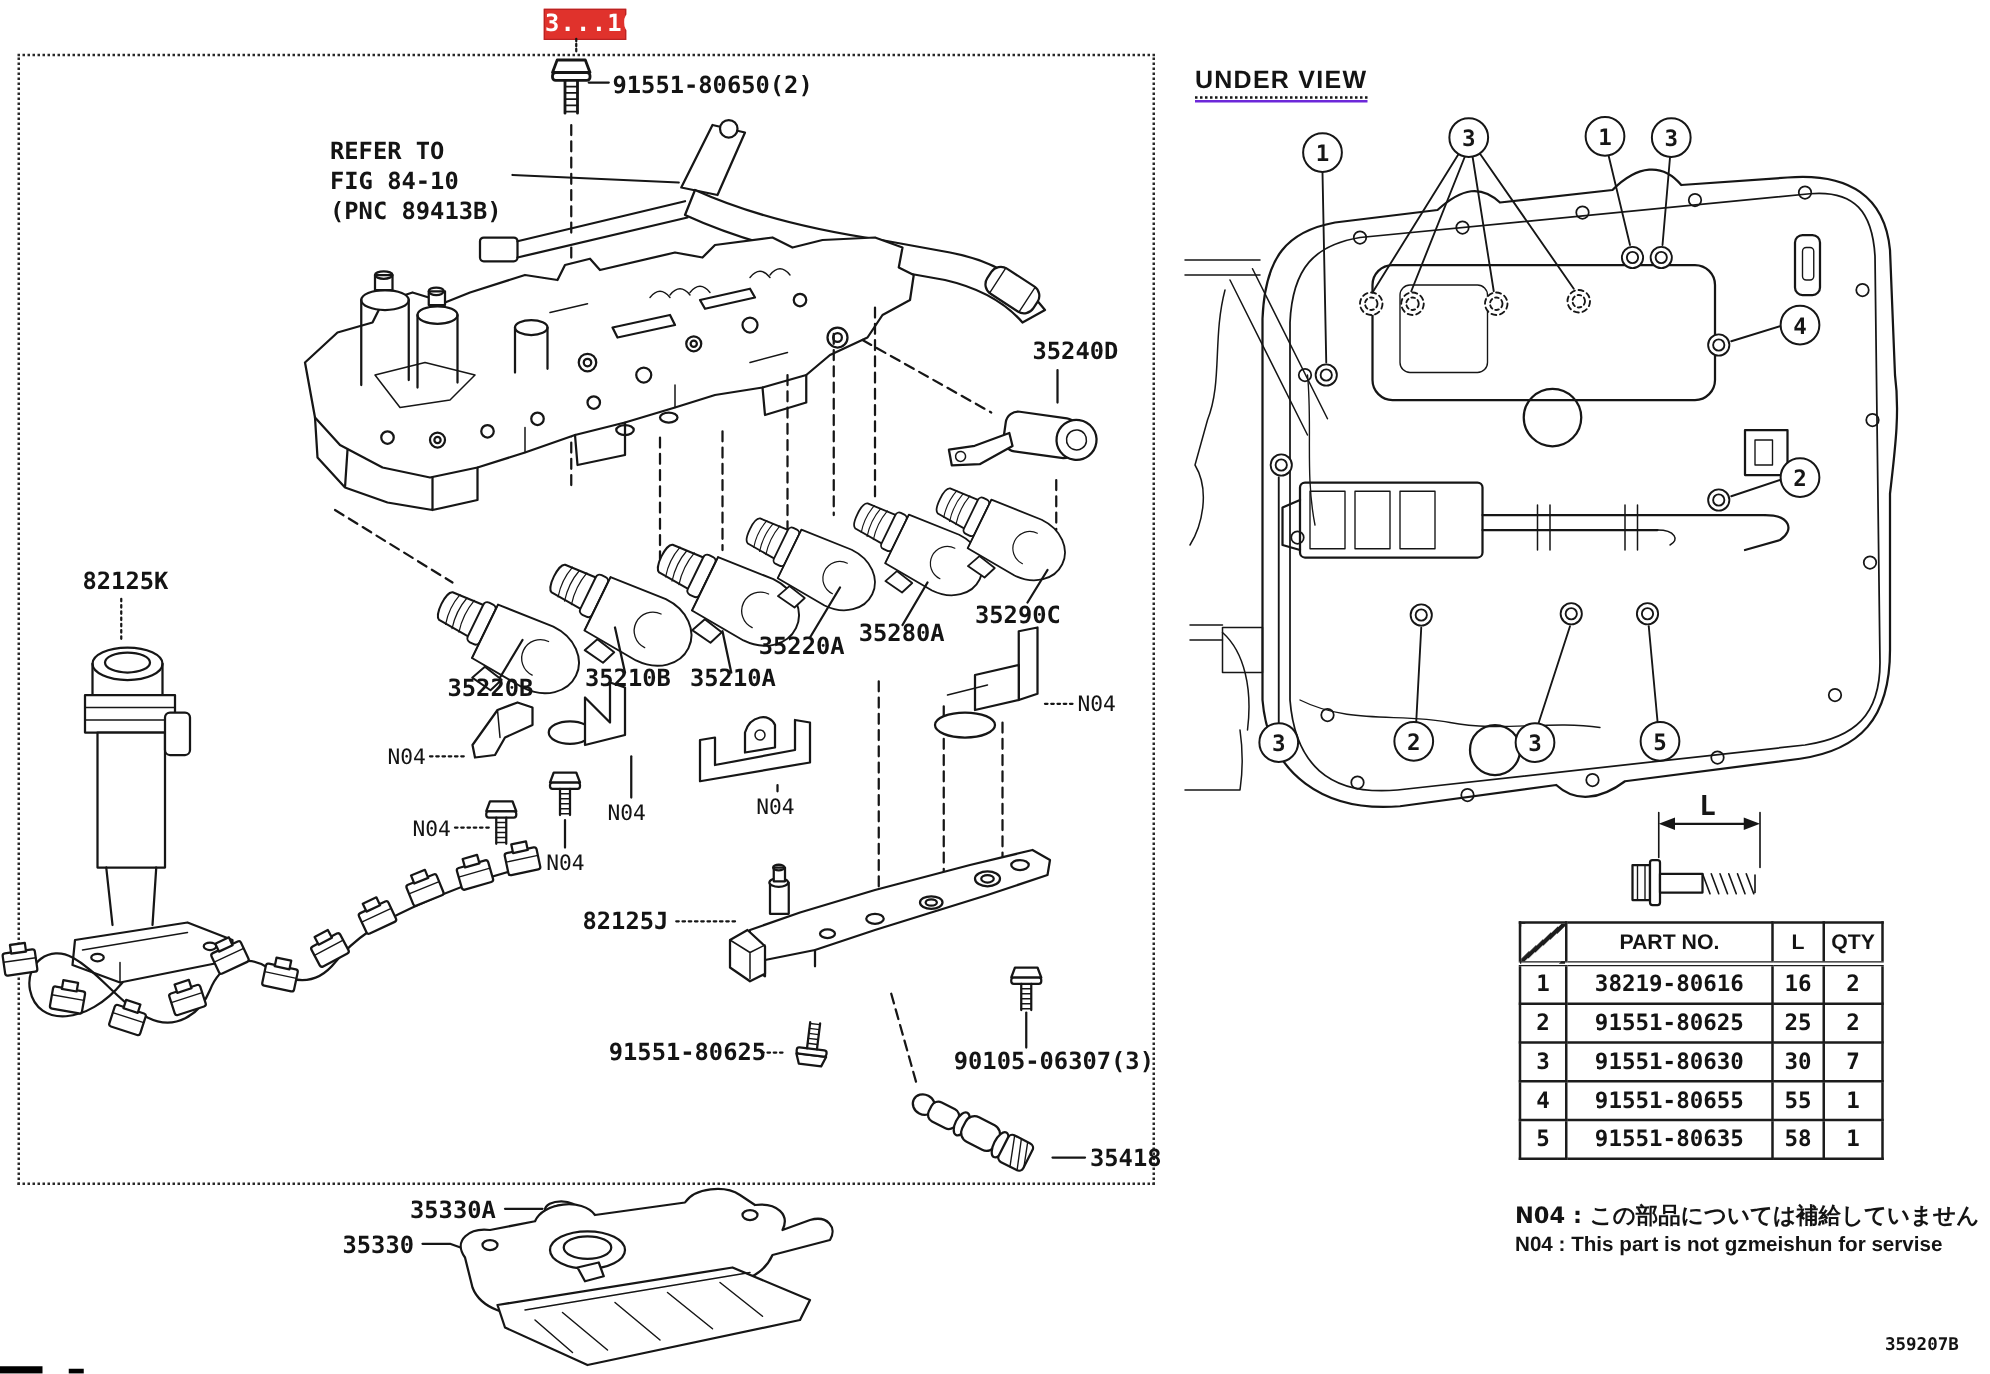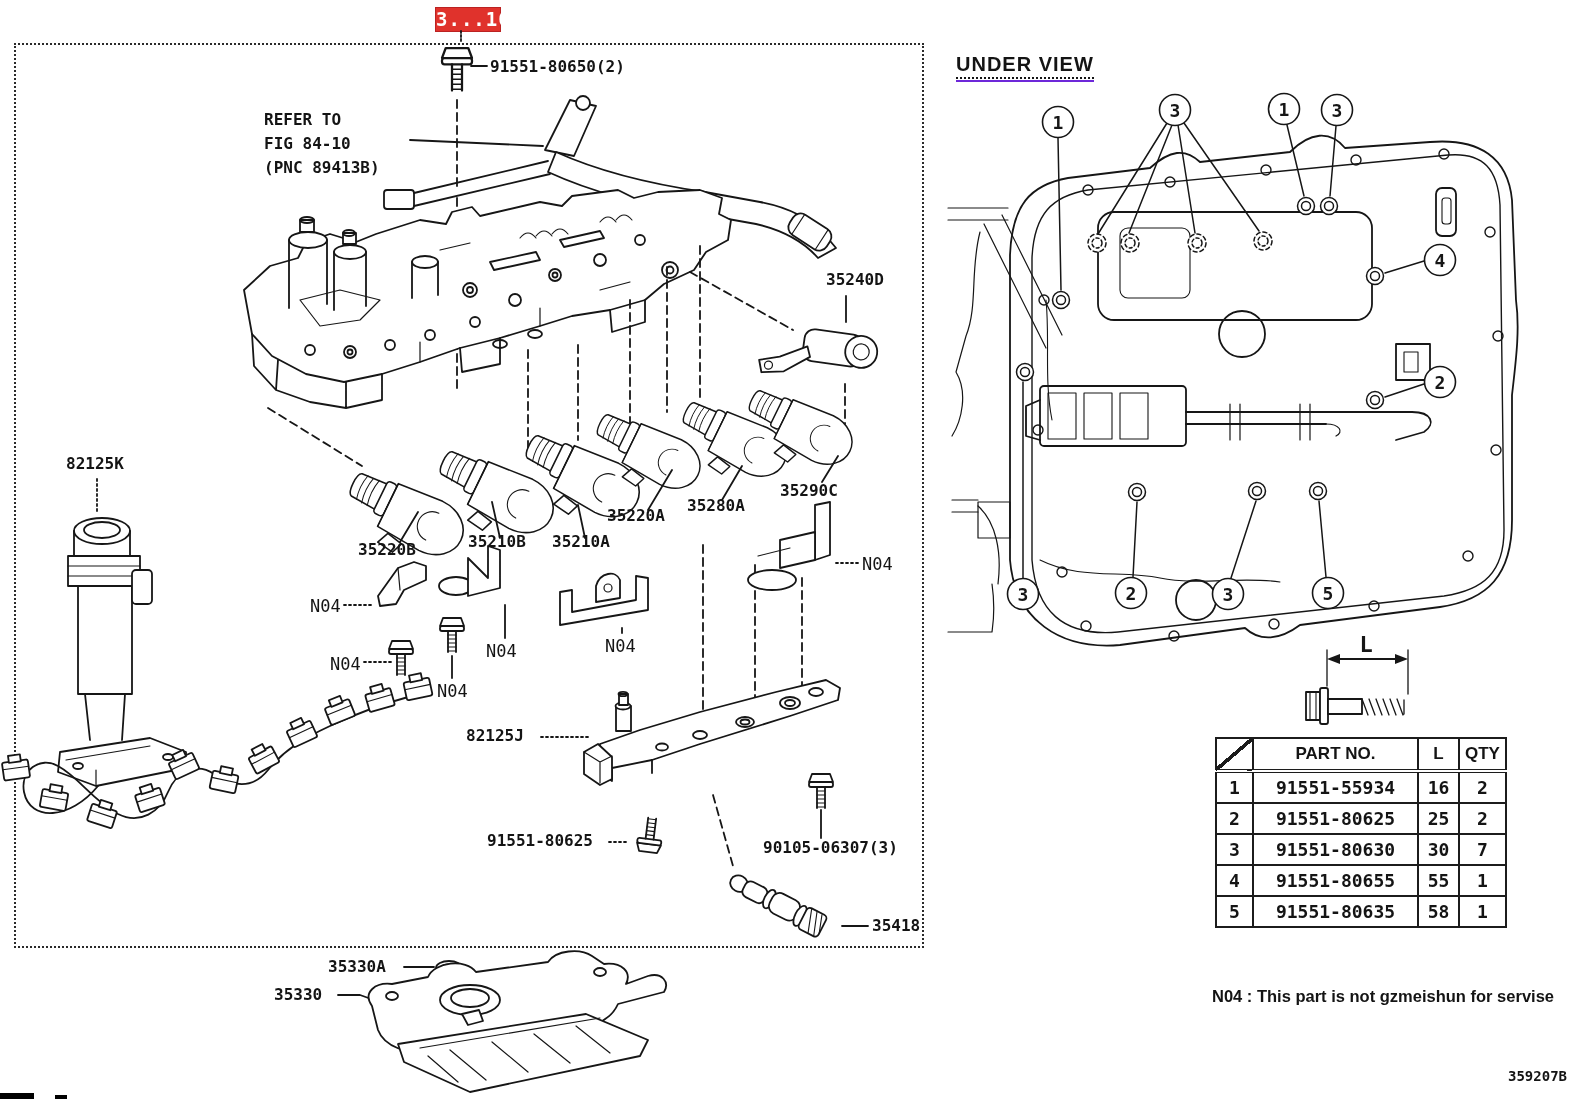--- a/index.html
+++ b/index.html
@@ -3,21 +3,21 @@
 <meta charset="utf-8">
 <style>
   html,body{margin:0;padding:0;background:#fff;}
   .canvas{position:relative;width:1592px;height:1099px;background:#ffffff;overflow:hidden;
           font-family:"DejaVu Sans Mono",monospace;color:#141414;}
   .panel-box{position:absolute;left:14px;top:43px;width:906px;height:901px;
              border:2px dotted #2a2a2a;}
   .redtag{position:absolute;left:435px;top:7px;width:64px;height:23px;background:#e0322c;
           border:1px solid #b22;color:#fff;font-weight:bold;font-size:19px;line-height:23px;
           text-align:center;letter-spacing:1px;}
-  .lbl{position:absolute;font-weight:bold;font-size:16px;white-space:nowrap;letter-spacing:0;}
+  .lbl{position:absolute;font-weight:bold;font-size:19px;white-space:nowrap;letter-spacing:0;}
   .lbl-sm{position:absolute;font-weight:normal;font-size:17px;white-space:nowrap;}
   .uv-title{position:absolute;left:956px;top:53px;font-family:"Liberation Sans",sans-serif;
             font-weight:bold;font-size:20px;letter-spacing:1px;border-bottom:2px solid #6d28d9;
             padding-bottom:1px;}
   .uv-title::after{content:"";display:block;border-bottom:2px dotted #141414;margin-top:1px;}
   .watermark{position:absolute;left:644px;top:527px;font-family:"Liberation Sans",sans-serif;
              font-size:27px;color:#ababab;letter-spacing:1px;z-index:3;font-weight:400;}
   svg.art{position:absolute;left:0;top:0;z-index:2;}
   .labels{position:absolute;left:0;top:0;width:100%;height:100%;z-index:4;}
   .parts-table{position:absolute;left:1215px;top:737px;border-collapse:collapse;z-index:4;
@@ -426,21 +426,21 @@
       </colgroup>
     <tbody>
         <tr>
       <th class="th-diag"></th>
       <th>PART NO.</th>
       <th>L</th>
       <th>QTY</th>
     </tr>
     <tr>
       <td>1</td>
-      <td>91551-55934</td>
+      <td>38219-80616</td>
       <td>16</td>
       <td>2</td>
     </tr>
     <tr>
       <td>2</td>
       <td>91551-80625</td>
       <td>25</td>
       <td>2</td>
     </tr>
     <tr>
@@ -457,18 +457,19 @@
     </tr>
     <tr>
       <td>5</td>
       <td>91551-80635</td>
       <td>58</td>
       <td>1</td>
     </tr>
   </tbody>
     </table>
 
+  <div class="note" style="left:1212px;top:960px;font-size:18px">N04 : この部品については補給していません</div>
   <div class="note" style="left:1212px;top:987px;font-size:16.5px;font-family:'Liberation Sans',sans-serif">N04 : This part is not gzmeishun for servise</div>
   <div class="docnum">359207B</div>
 
   <div class="corner-mark" style="left:0;top:1093px;width:34px;height:6px"></div>
   <div class="corner-mark" style="left:55px;top:1095px;width:12px;height:4px"></div>
 </div>
 
 </body></html>

